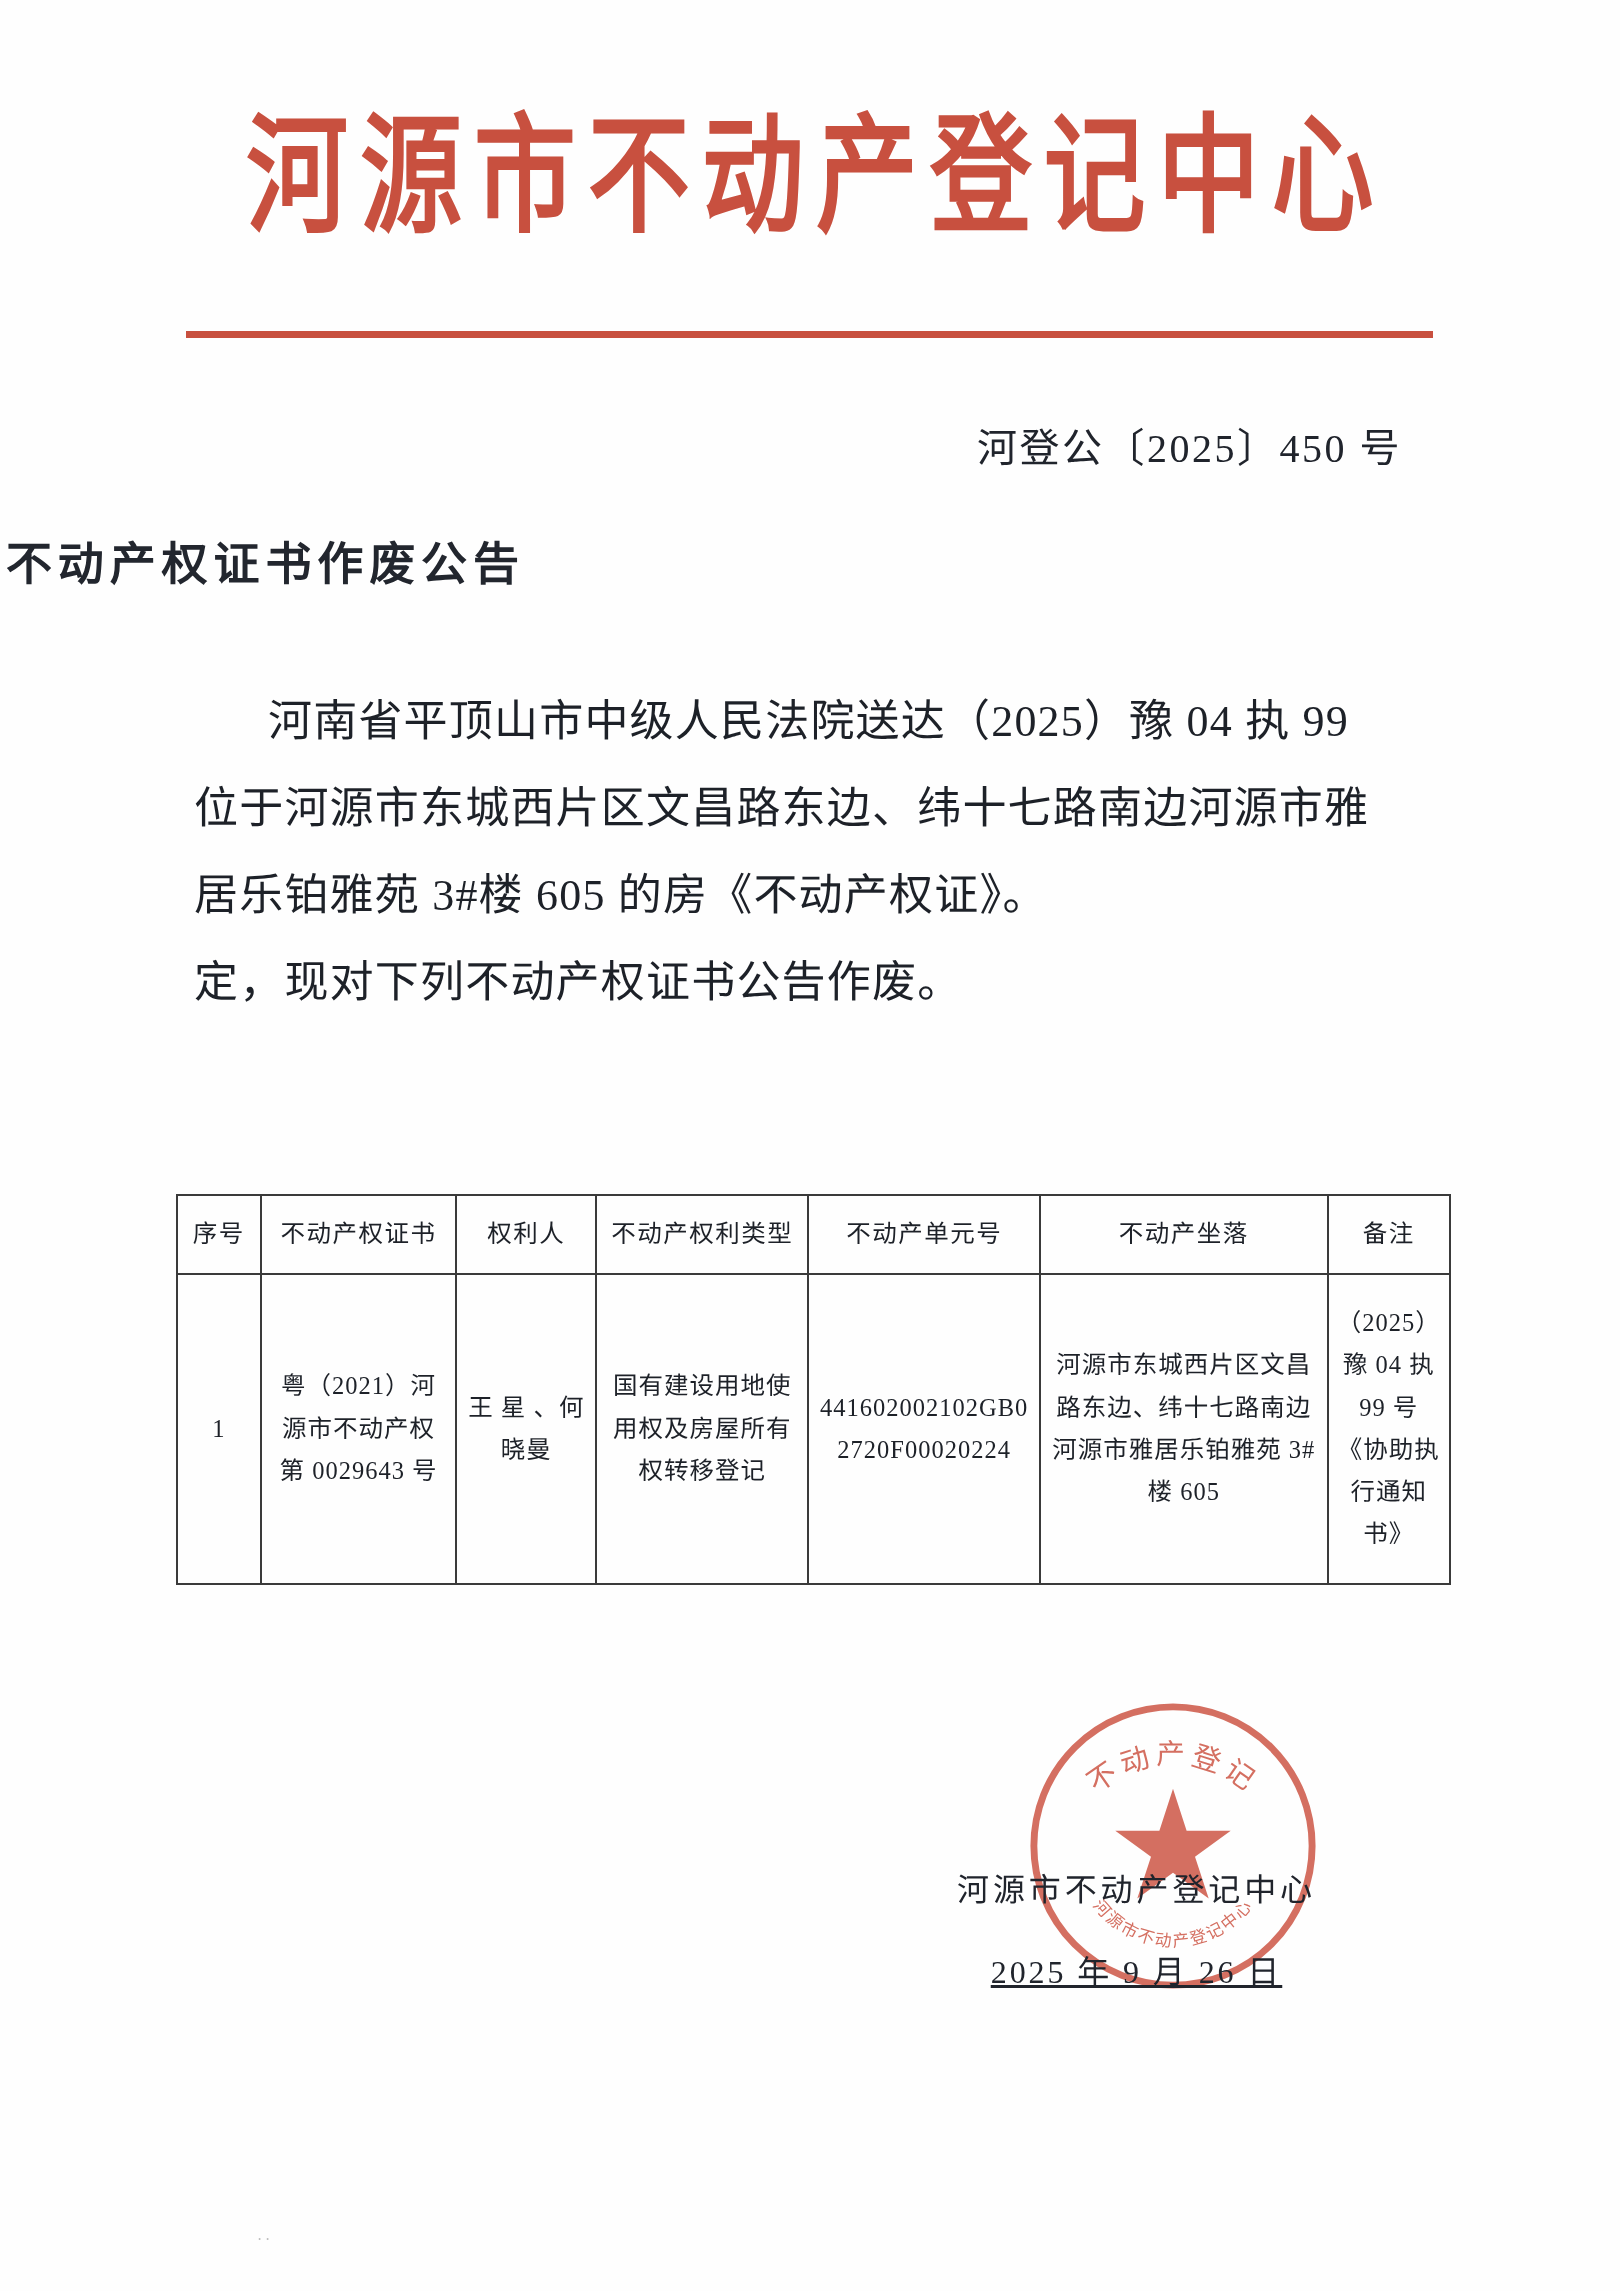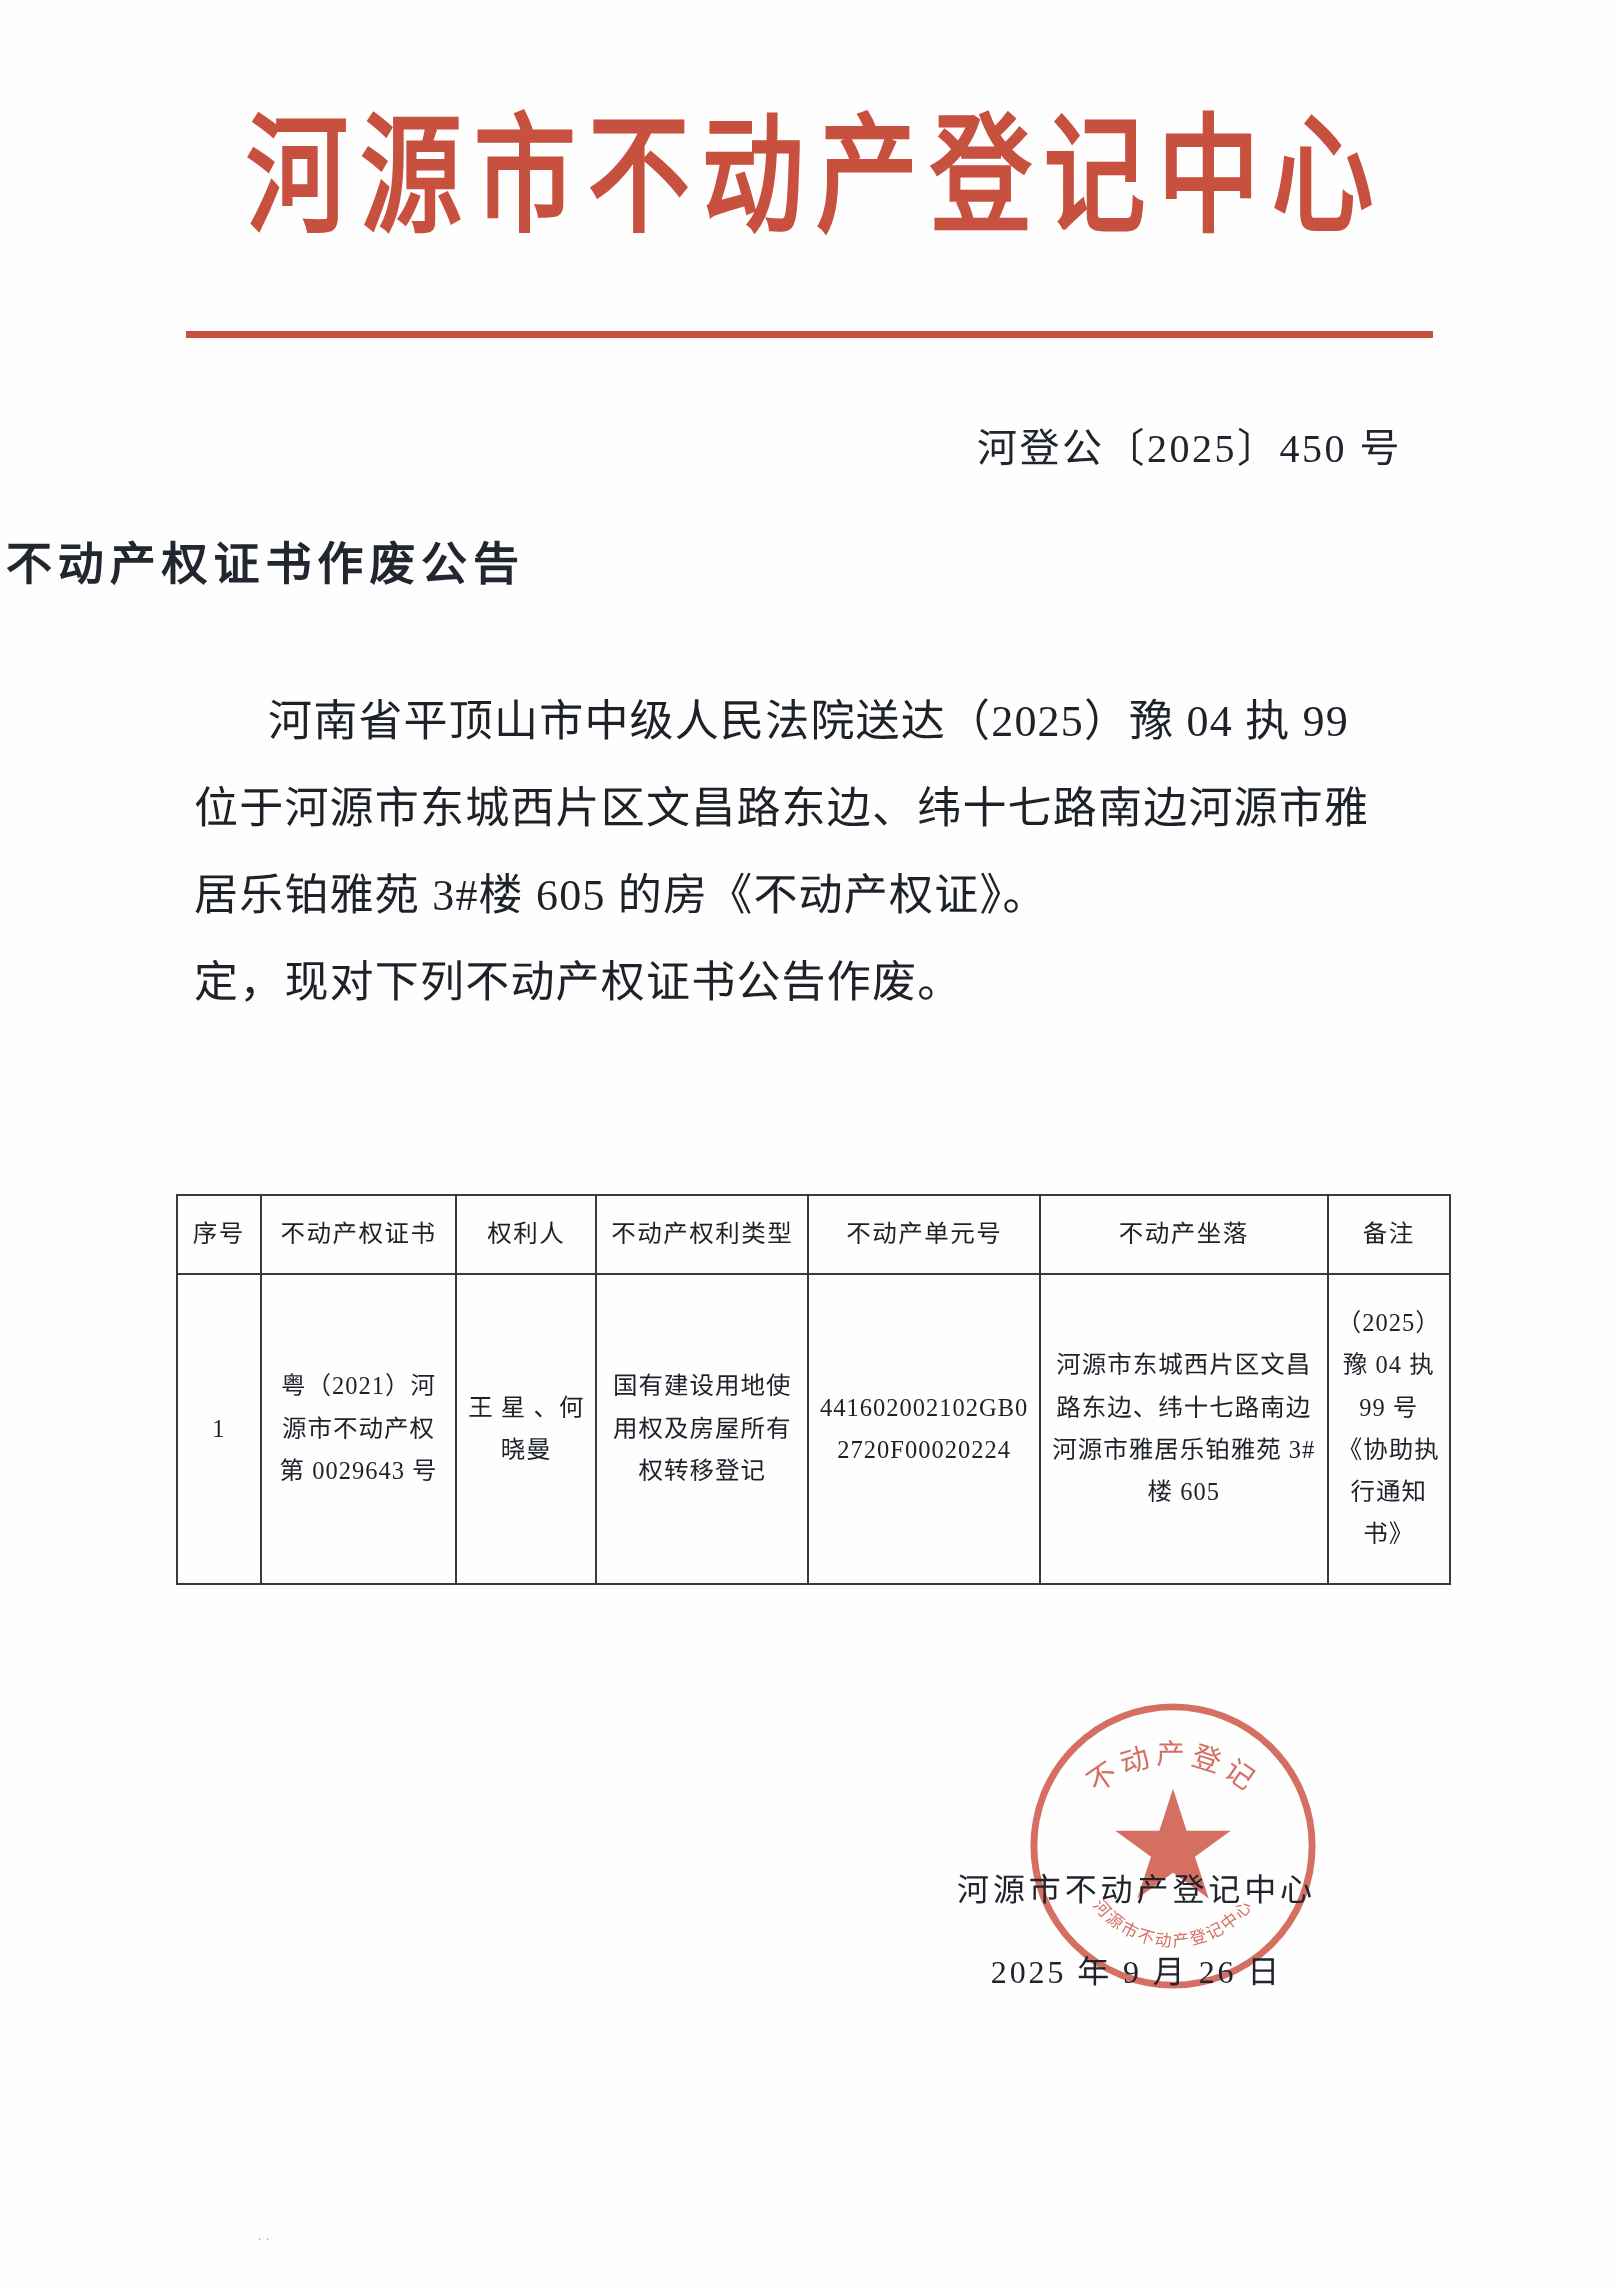--- a/index.html
+++ b/index.html
@@ -145,21 +145,21 @@
     left: 921px;
     top: 1849px;
     width: 431px;
     text-align: center;
     font-size: 32px;
     line-height: 82px;
     letter-spacing: 3.9px;
     color: #20242c;
     z-index: 3;
   }
-  .sign-date { letter-spacing: 2.9px; }
+  .sign-date { letter-spacing: 2.9px; text-decoration: underline; }
 
   
   .seal {
     position: absolute;
     left: 1025px;
     top: 1698px;
     width: 296px;
     height: 296px;
     z-index: 2;
     opacity: 0.88;

